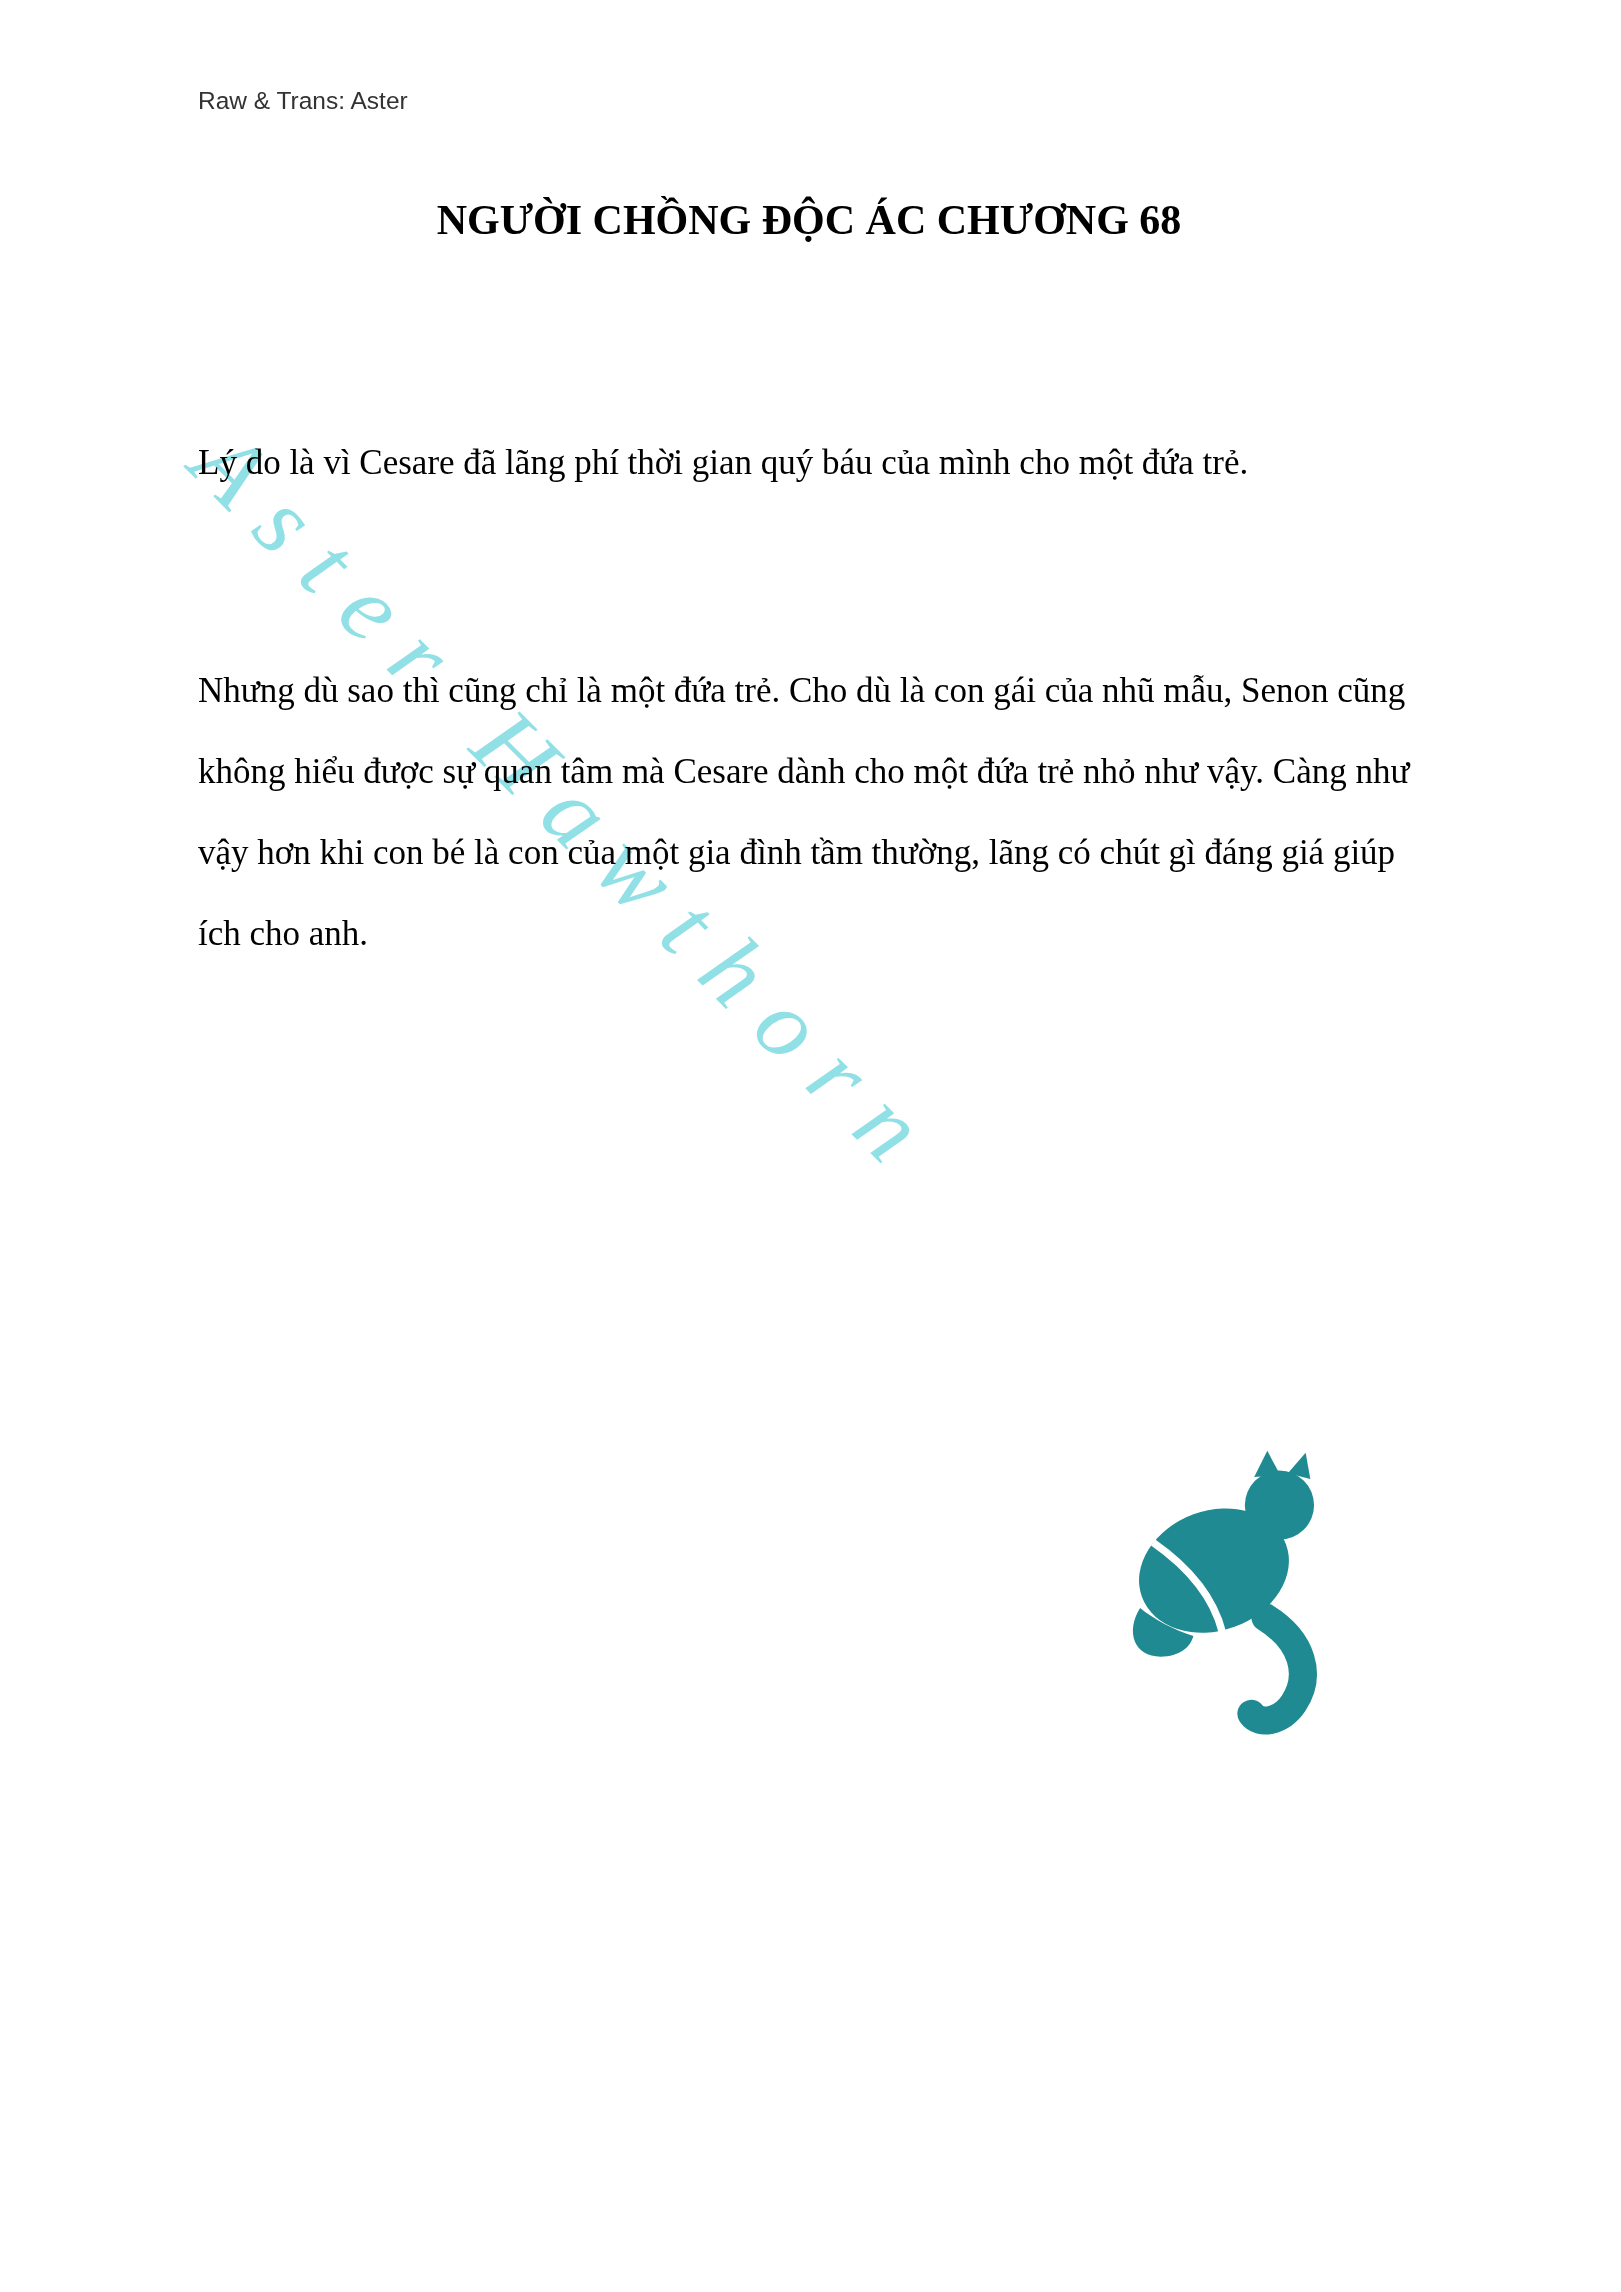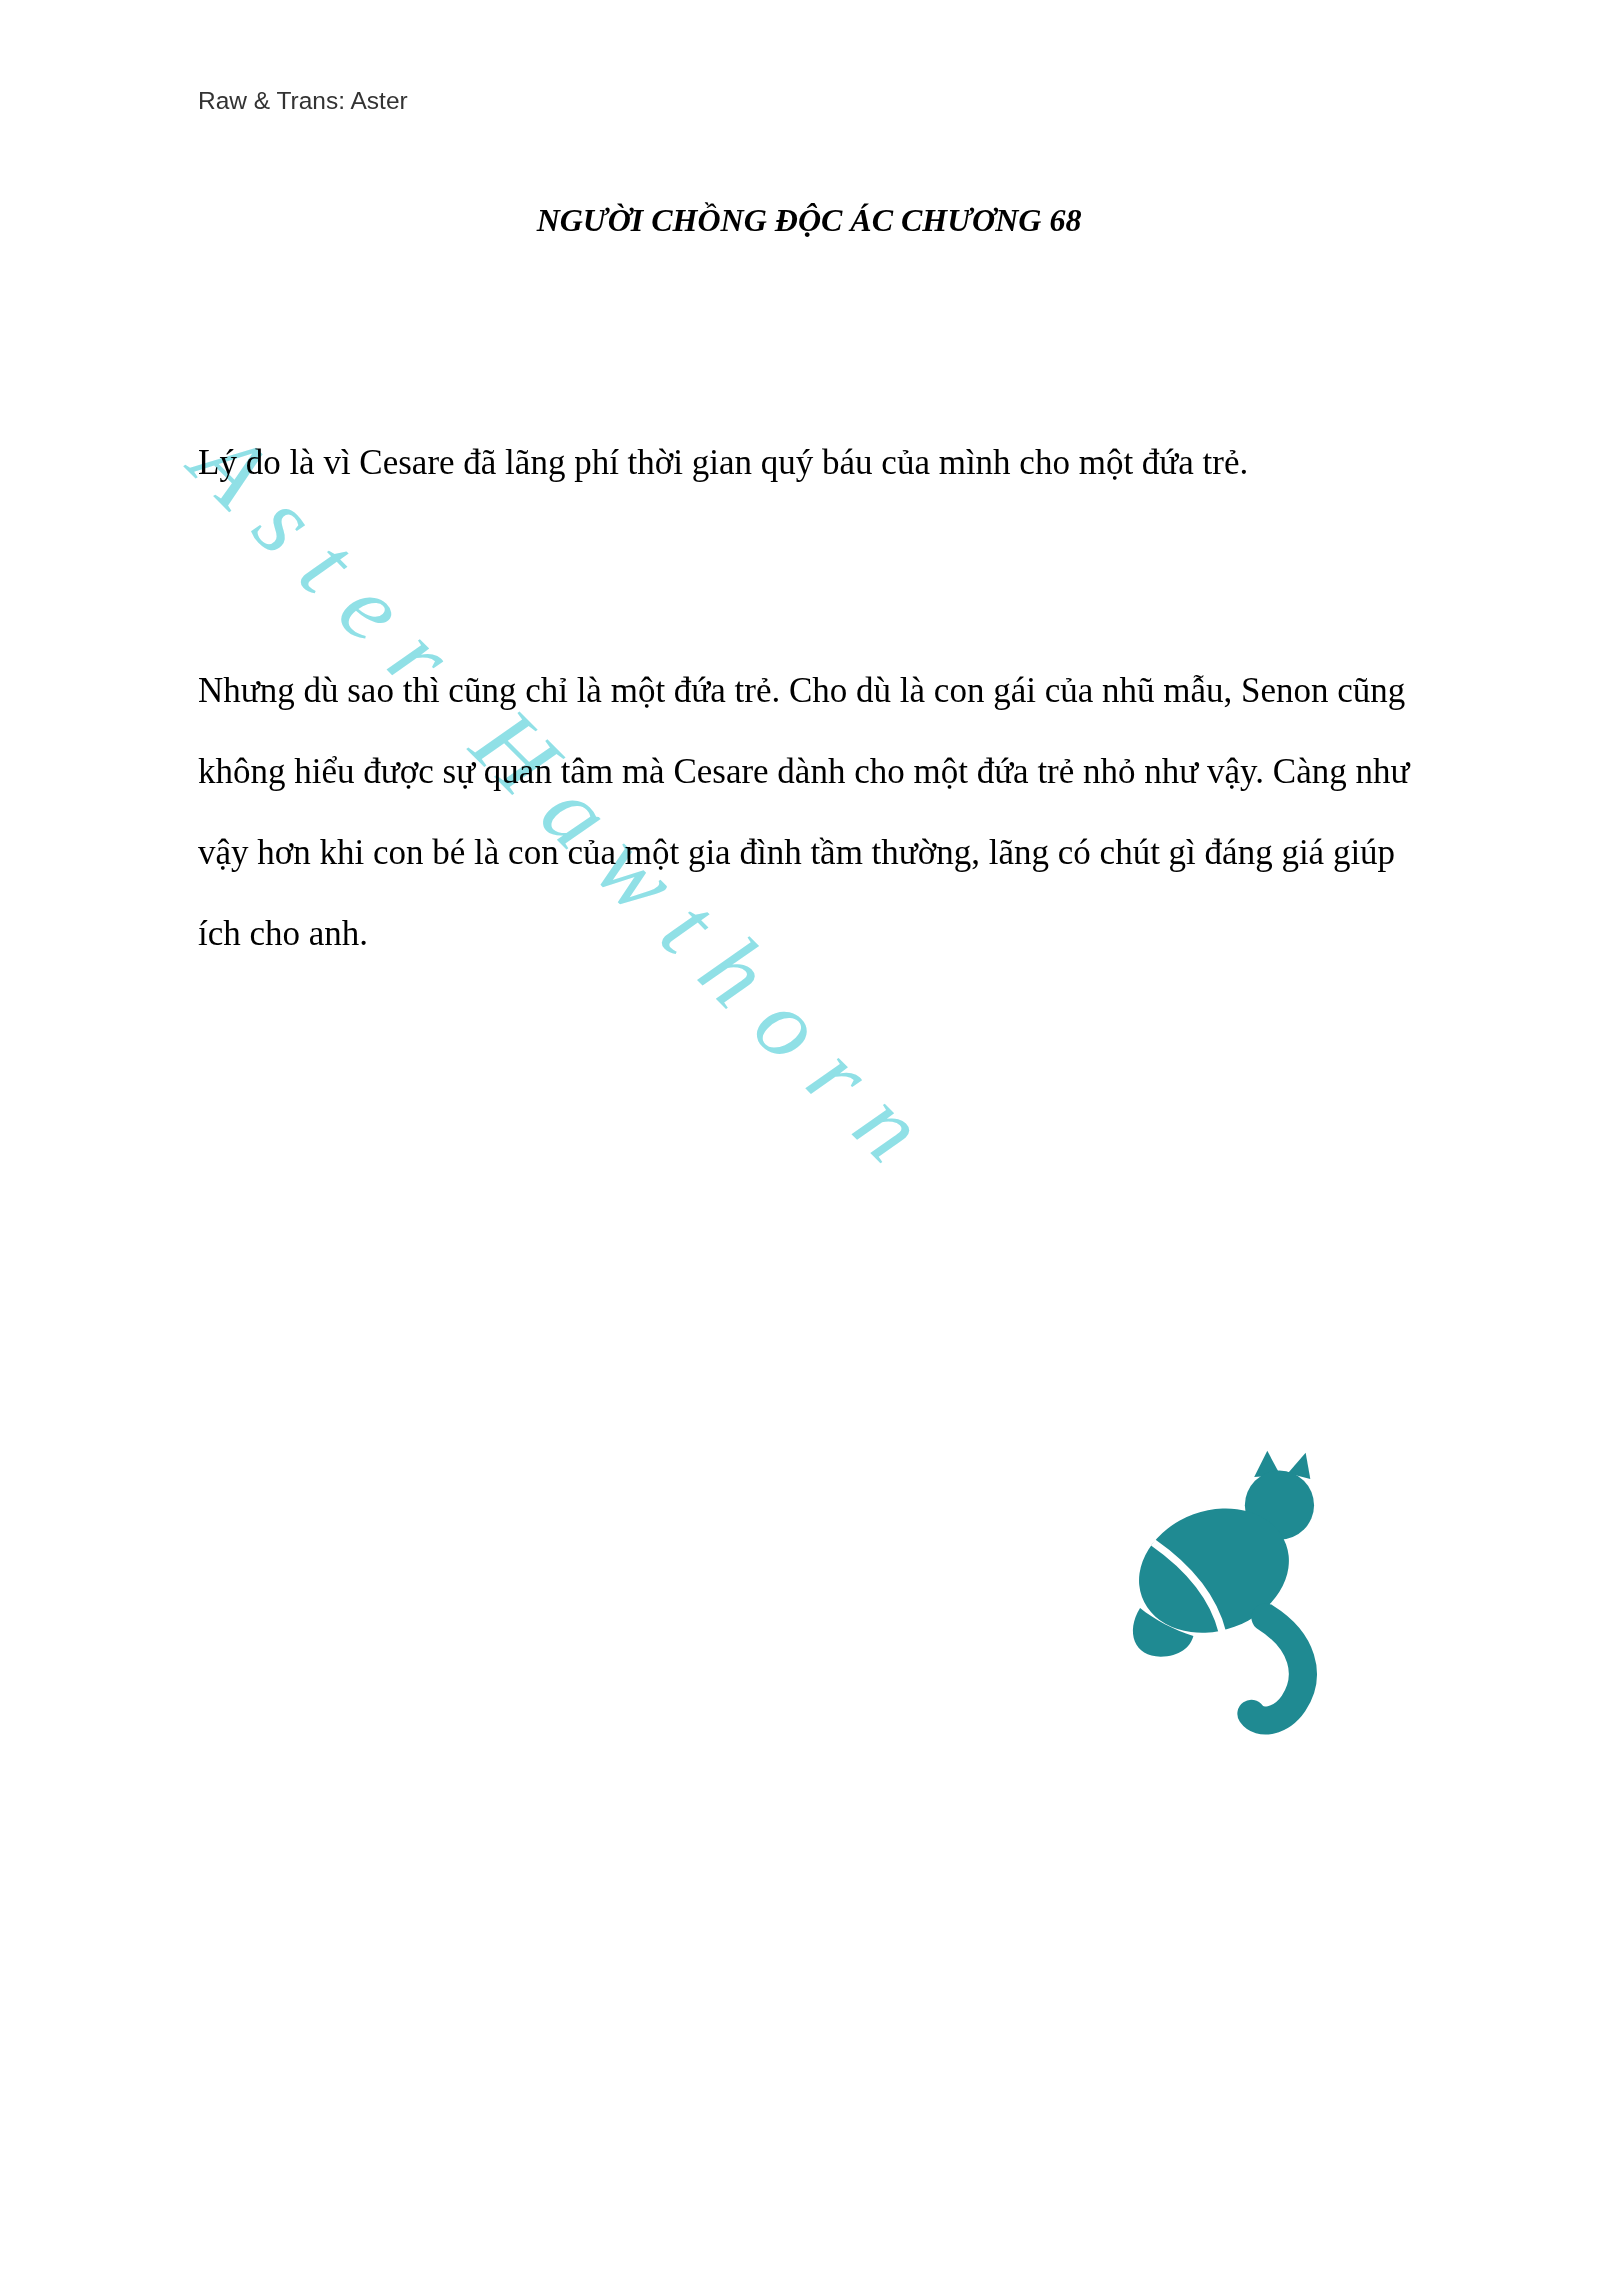--- a/index.html
+++ b/index.html
@@ -25,24 +25,23 @@
     font-family: "Liberation Sans", "DejaVu Sans", sans-serif;
     font-size: 24.5px;
     color: #333333;
     line-height: 29px;
   }
 
   .doc-title {
     margin-top: 80px;
     margin-bottom: 176px;
     text-align: center;
-    font-size: 32px;
+    font-size: 42px;
     font-weight: bold;
     line-height: 51px;
-    font-style: italic;
   }
 
   .para {
     font-size: 35px;
     line-height: 81px;
     margin-bottom: 147px;
     max-width: 1215px;
     text-align: left;
   }
 

